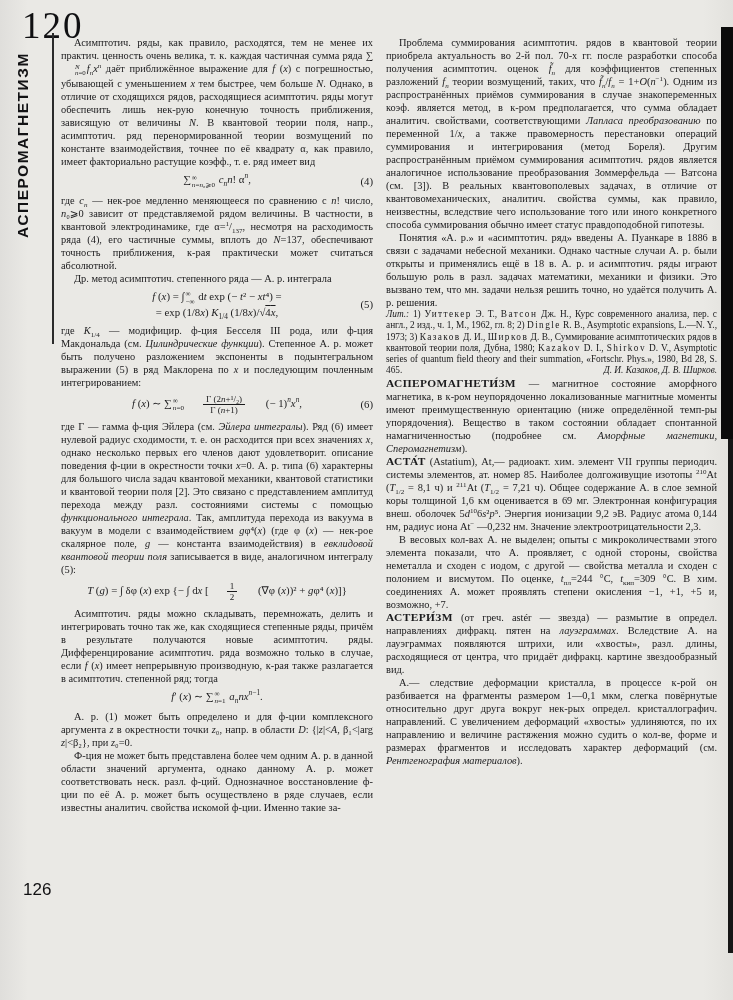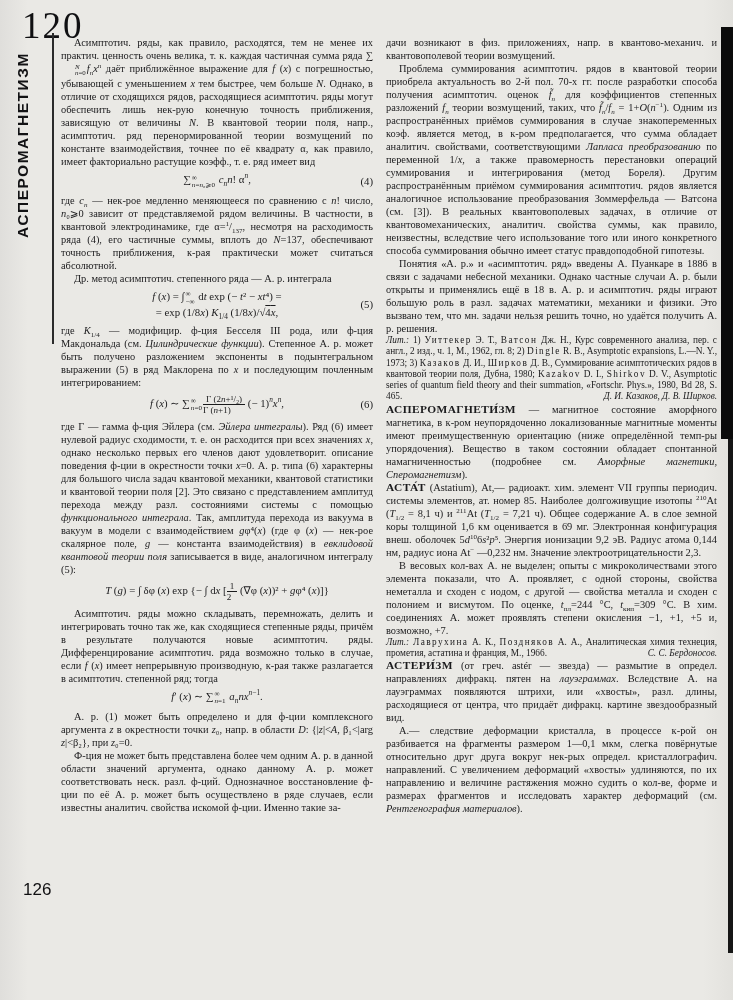--- a/index.html
+++ b/index.html
@@ -36,21 +36,21 @@
   .col-right{left:386px; width:331px;}
   .col p{margin:0; padding:0;}
   .ind{text-indent:13px;}
   sub,sup{font-size:0.68em; line-height:0;}
   i{font-style:italic;}
   .hw{font-size:11.4px; letter-spacing:0.4px; font-weight:700;}
   .eq{position:relative; text-align:center; margin:5px 0; padding:0 24px; font-size:10.8px;}
   .eqno{position:absolute; right:0; top:50%; transform:translateY(-50%); font-style:normal;}
   .lims{display:inline-block; vertical-align:-0.5em; line-height:1; font-size:0.66em; text-align:left; margin:0 1px;}
   .lims .t,.lims .b{display:block;}
-  .frac{display:inline-block; vertical-align:middle; text-align:left; font-size:0.84em; line-height:1.1; margin:0 0;}
+  .frac{display:inline-block; vertical-align:middle; text-align:center; font-size:0.84em; line-height:1.1; margin:0 18px;}
   .fn{display:block; border-bottom:1px solid #1b1b1d; padding:0 3px;}
   .fd{display:block;font-family:Liberation Serif, serif;}
   .ovl{text-decoration:overline;}
   .lit{font-size:9.3px; line-height:11.3px;}
   .sig{float:right; font-style:italic;font-family:Liberation Serif, serif;}
   .lsp{letter-spacing:1.4px;}
 </style>
 </head>
 <body>
 
@@ -86,31 +86,26 @@
     </div>
     <p class="ind">Асимптотич. ряды можно складывать, перемножать, делить и интегрировать точно так же, как сходящиеся степенные ряды, причём в результате получаются новые асимптотич. ряды. Дифференцирование асимптотич. ряда возможно только в случае, если <i>f</i> (<i>x</i>) имеет непрерывную производную, к-рая также разлагается в асимптотич. степенной ряд; тогда</p>
     <div class="eq">
       <span><i>f</i>′ (<i>x</i>) ∼ ∑<span class="lims"><span class="t">∞</span><span class="b"><i>n</i>=1</span></span> <i>a</i><sub><i>n</i></sub><i>nx</i><sup><i>n</i>−1</sup>.</span>
     </div>
     <p class="ind">А. р. (1) может быть определено и для ф-ции комплексного аргумента <i>z</i> в окрестности точки <i>z</i>₀, напр. в области <i>D</i>:  {|<i>z</i>|&lt;<i>A</i>,  β₁&lt;|arg <i>z</i>|&lt;β₂},  при  <i>z</i>₀=0.</p>
     <p class="ind">Ф-ция не может быть представлена более чем одним А. р. в данной области значений аргумента, однако данному А. р. может соответствовать неск. разл. ф-ций. Однозначное восстановление ф-ции по её А. р. может быть осуществлено в ряде случаев, если известны аналитич. свойства искомой ф-ции. Именно такие за-</p>
   </div>
 
   <div class="col col-right">
-    <p>дачи возникают в физ. приложениях, напр. в квантово-механич. и квантовополевой теории возмущений.</p>
     <p class="ind">Проблема суммирования асимптотич. рядов в квантовой теории приобрела актуальность во 2-й пол. 70-х гг. после разработки способа получения асимптотич. оценок <i>f̃</i><sub><i>n</i></sub> для коэффициентов степенных разложений <i>f</i><sub><i>n</i></sub> теории возмущений, таких, что <i>f̃</i><sub><i>n</i></sub>/<i>f</i><sub><i>n</i></sub> = 1+<i>O</i>(<i>n</i><sup>−1</sup>). Одним из распространённых приёмов суммирования в случае знакопеременных коэф. является метод, в к-ром предполагается, что сумма обладает аналитич. свойствами, соответствующими <i>Лапласа преобразованию</i> по переменной 1/<i>x</i>, а также правомерность перестановки операций суммирования и интегрирования (метод Бореля). Другим распространённым приёмом суммирования асимптотич. рядов является аналогичное использование преобразования Зоммерфельда — Ватсона (см. [3]). В реальных квантовополевых задачах, в отличие от квантовомеханических, аналитич. свойства суммы, как правило, неизвестны, вследствие чего использование того или иного конкретного способа суммирования обычно имеет статус правдоподобной гипотезы.</p>
     <p class="ind">Понятия «А. р.» и «асимптотич. ряд» введены А. Пуанкаре в 1886 в связи с задачами небесной механики. Однако частные случаи А. р. были открыты и применялись ещё в 18 в. А. р. и асимптотич. ряды играют большую роль в разл. задачах математики, механики и физики. Это вызвано тем, что мн. задачи нельзя решить точно, но удаётся получить А. р. решения.</p>
     <p class="lit">
       <span><i>Лит.:</i> 1) <span class="lsp">Уиттекер</span> Э. Т., <span class="lsp">Ватсон</span> Дж. Н., Курс современного анализа, пер. с англ., 2 изд., ч. 1, М., 1962, гл. 8; 2) <span class="lsp">Dingle</span> R. B., Asymptotic expansions, L.—N. Y., 1973; 3) <span class="lsp">Казаков</span> Д. И., <span class="lsp">Ширков</span> Д. В., Суммирование асимптотических рядов в квантовой теории поля, Дубна, 1980; <span class="lsp">Kazakov</span> D. I., <span class="lsp">Shirkov</span> D. V., Asymptotic series of quantum field theory and their summation, «Fortschr. Phys.», 1980, Bd 28, S. 465.</span>
       <span class="sig">Д. И. Казаков, Д. В. Ширков.</span>
     </p>
     <p><b class="hw">АСПЕРОМАГНЕТИ́ЗМ</b> — магнитное состояние аморфного магнетика, в к-ром неупорядоченно локализованные магнитные моменты имеют преимущественную ориентацию (ниже определённой темп-ры упорядочения). Вещество в таком состоянии обладает спонтанной намагниченностью (подробнее см. <i>Аморфные магнетики, Сперомагнетизм</i>).</p>
     <p><b class="hw">АСТА́Т</b> (Astatium), At,— радиоакт. хим. элемент VII группы периодич. системы элементов, ат. номер 85. Наиболее долгоживущие изотопы <sup>210</sup>At (<i>T</i><sub>1/2</sub> = 8,1 ч) и <sup>211</sup>At (<i>T</i><sub>1/2</sub> = 7,21 ч). Общее содержание А. в слое земной коры толщиной 1,6 км оценивается в 69 мг. Электронная конфигурация внеш. оболочек 5<i>d</i><sup>10</sup>6<i>s</i>²<i>p</i>⁵. Энергия ионизации 9,2 эВ. Радиус атома 0,144 нм, радиус иона At<sup>−</sup> —0,232 нм. Значение электроотрицательности 2,3.</p>
     <p class="ind">В весовых кол-вах А. не выделен; опыты с микроколичествами этого элемента показали, что А. проявляет, с одной стороны, свойства неметалла и сходен с иодом, с другой — свойства металла и сходен с полонием и висмутом. По оценке, <i>t</i><sub>пл</sub>=244 °C, <i>t</i><sub>кип</sub>=309 °C. В хим. соединениях А. может проявлять степени окисления −1, +1, +5 и, возможно, +7.</p>
-    <p class="lit">
-      <span><i>Лит.:</i> <span class="lsp">Лаврухина</span> А. К., <span class="lsp">Поздняков</span> А. А., Аналитическая химия технеция, прометия, астатина и франция, М., 1966.</span>
-      <span class="sig">С. С. Бердоносов.</span>
-    </p>
     <p><b class="hw">АСТЕРИ́ЗМ</b> (от греч. astér — звезда) — размытие в определ. направлениях дифракц. пятен на <i>лауэграммах</i>. Вследствие А. на лауэграммах появляются штрихи, или «хвосты», разл. длины, расходящиеся от центра, что придаёт дифракц. картине звездообразный вид.</p>
     <p class="ind">А.— следствие деформации кристалла, в процессе к-рой он разбивается на фрагменты размером 1—0,1 мкм, слегка повёрнутые относительно друг друга вокруг нек-рых определ. кристаллографич. направлений. С увеличением деформаций «хвосты» удлиняются, по их направлению и величине растяжения можно судить о кол-ве, форме и размерах фрагментов и исследовать характер деформаций (см. <i>Рентгенография материалов</i>).</p>
   </div>
 
 </div>
 
 </body></html>

